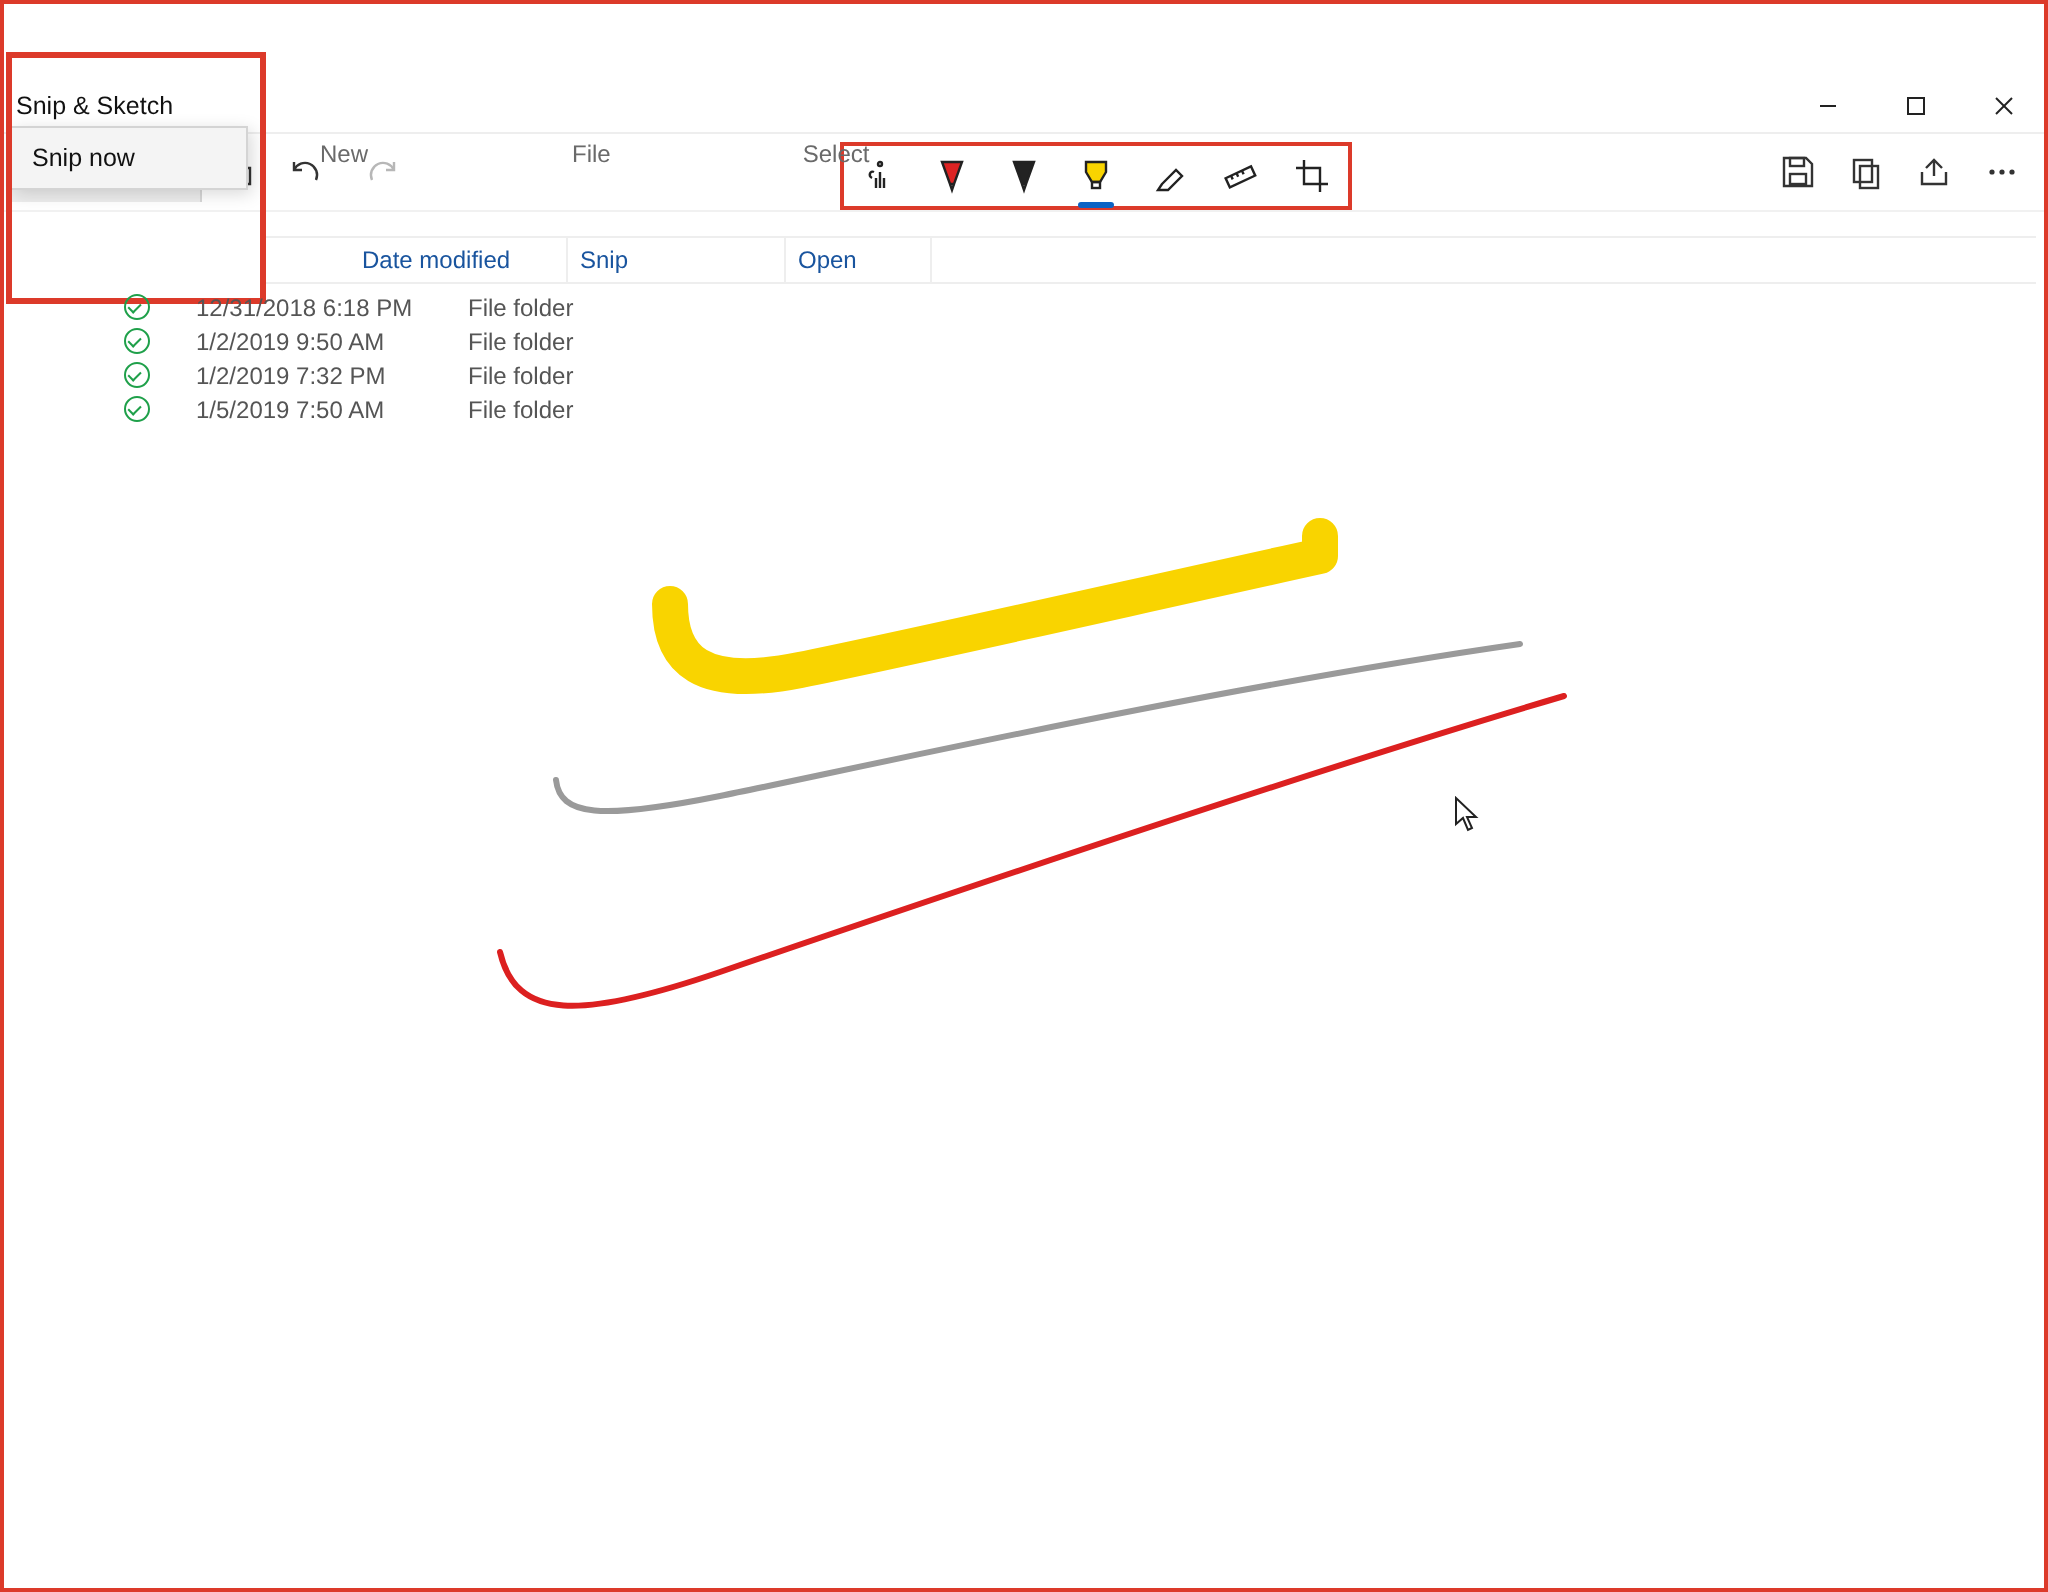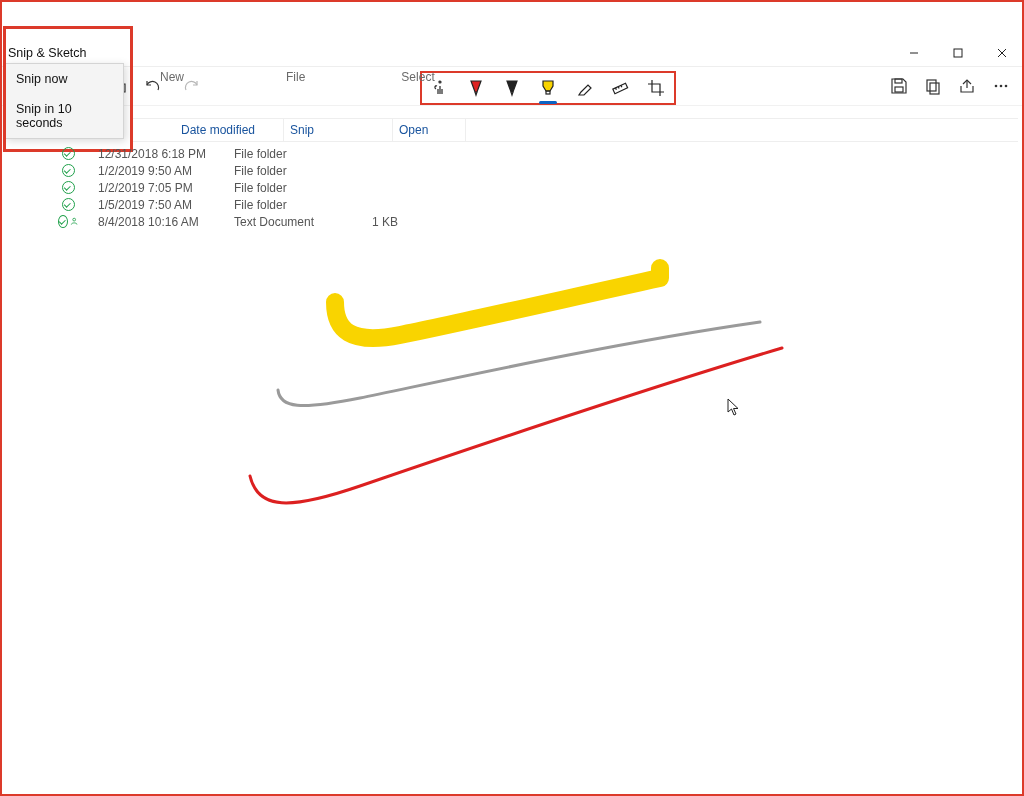--- a/index.html
+++ b/index.html
@@ -388,21 +388,20 @@
   <div style="width:130px;"></div>
   <div>New</div>
   <div style="width:62px;"></div>
   <div>File</div>
   <div style="width:56px;"></div>
   <div>Select</div>
 </div>
 
 <div class="dropdown">
   <div class="dropdown-item">Snip now</div>
-  <div class="dropdown-item">Snip in 10 seconds</div>
 </div>
 <div class="dropdown-highlight"></div>
 
 <div class="col-headers">
   <div class="c-date">Date modified</div>
   <div class="c-type">Snip</div>
   <div class="c-size">Open</div>
 </div>
 
 <div class="rows">
@@ -422,46 +421,33 @@
     <span class="r-icon"></span>
     <span class="r-date">1/2/2019 9:50 AM</span>
     <span class="r-type">File folder</span>
     <span class="r-size"></span>
   </div>
   <div class="row">
     <span class="status">
         <span class="status-check"></span>
       </span>
     <span class="r-icon"></span>
-    <span class="r-date">1/2/2019 7:05 PM</span>
+    <span class="r-date">1/2/2019 7:32 PM</span>
     <span class="r-type">File folder</span>
     <span class="r-size"></span>
   </div>
   <div class="row">
     <span class="status">
         <span class="status-check"></span>
       </span>
     <span class="r-icon"></span>
     <span class="r-date">1/5/2019 7:50 AM</span>
     <span class="r-type">File folder</span>
     <span class="r-size"></span>
   </div>
-  <div class="row">
-    <span class="status">
-        <span class="status-check"></span>
-      <svg class="status-user" viewBox="0 0 12 12" fill="none" stroke="#1fa04a" stroke-width="1.2" style="margin-left:2px;">
-        <circle cx="6" cy="4" r="2"></circle>
-          <path d="M2 11 c0 -3 8 -3 8 0"></path>
-      </svg>
-    </span>
-    <span class="r-icon"></span>
-    <span class="r-date">8/4/2018 10:16 AM</span>
-    <span class="r-type">Text Document</span>
-    <span class="r-size">1 KB</span>
-  </div>
 </div>
 
 <svg class="canvas-area" width="1024" height="796">
 
   <path d="M335 302 C 335 330, 350 345, 400 335 S 560 300, 660 278 L 660 268" stroke="#f9d400" stroke-width="18" fill="none" stroke-linecap="round" stroke-linejoin="round"></path>
 
   <path d="M278 390 C 280 408, 300 410, 360 398 S 600 345, 760 322" stroke="#9a9a9a" stroke-width="3" fill="none" stroke-linecap="round"></path>
 
   <path d="M250 476 C 258 510, 290 510, 360 486 S 640 390, 782 348" stroke="#dc2020" stroke-width="3" fill="none" stroke-linecap="round"></path>
 </svg>

